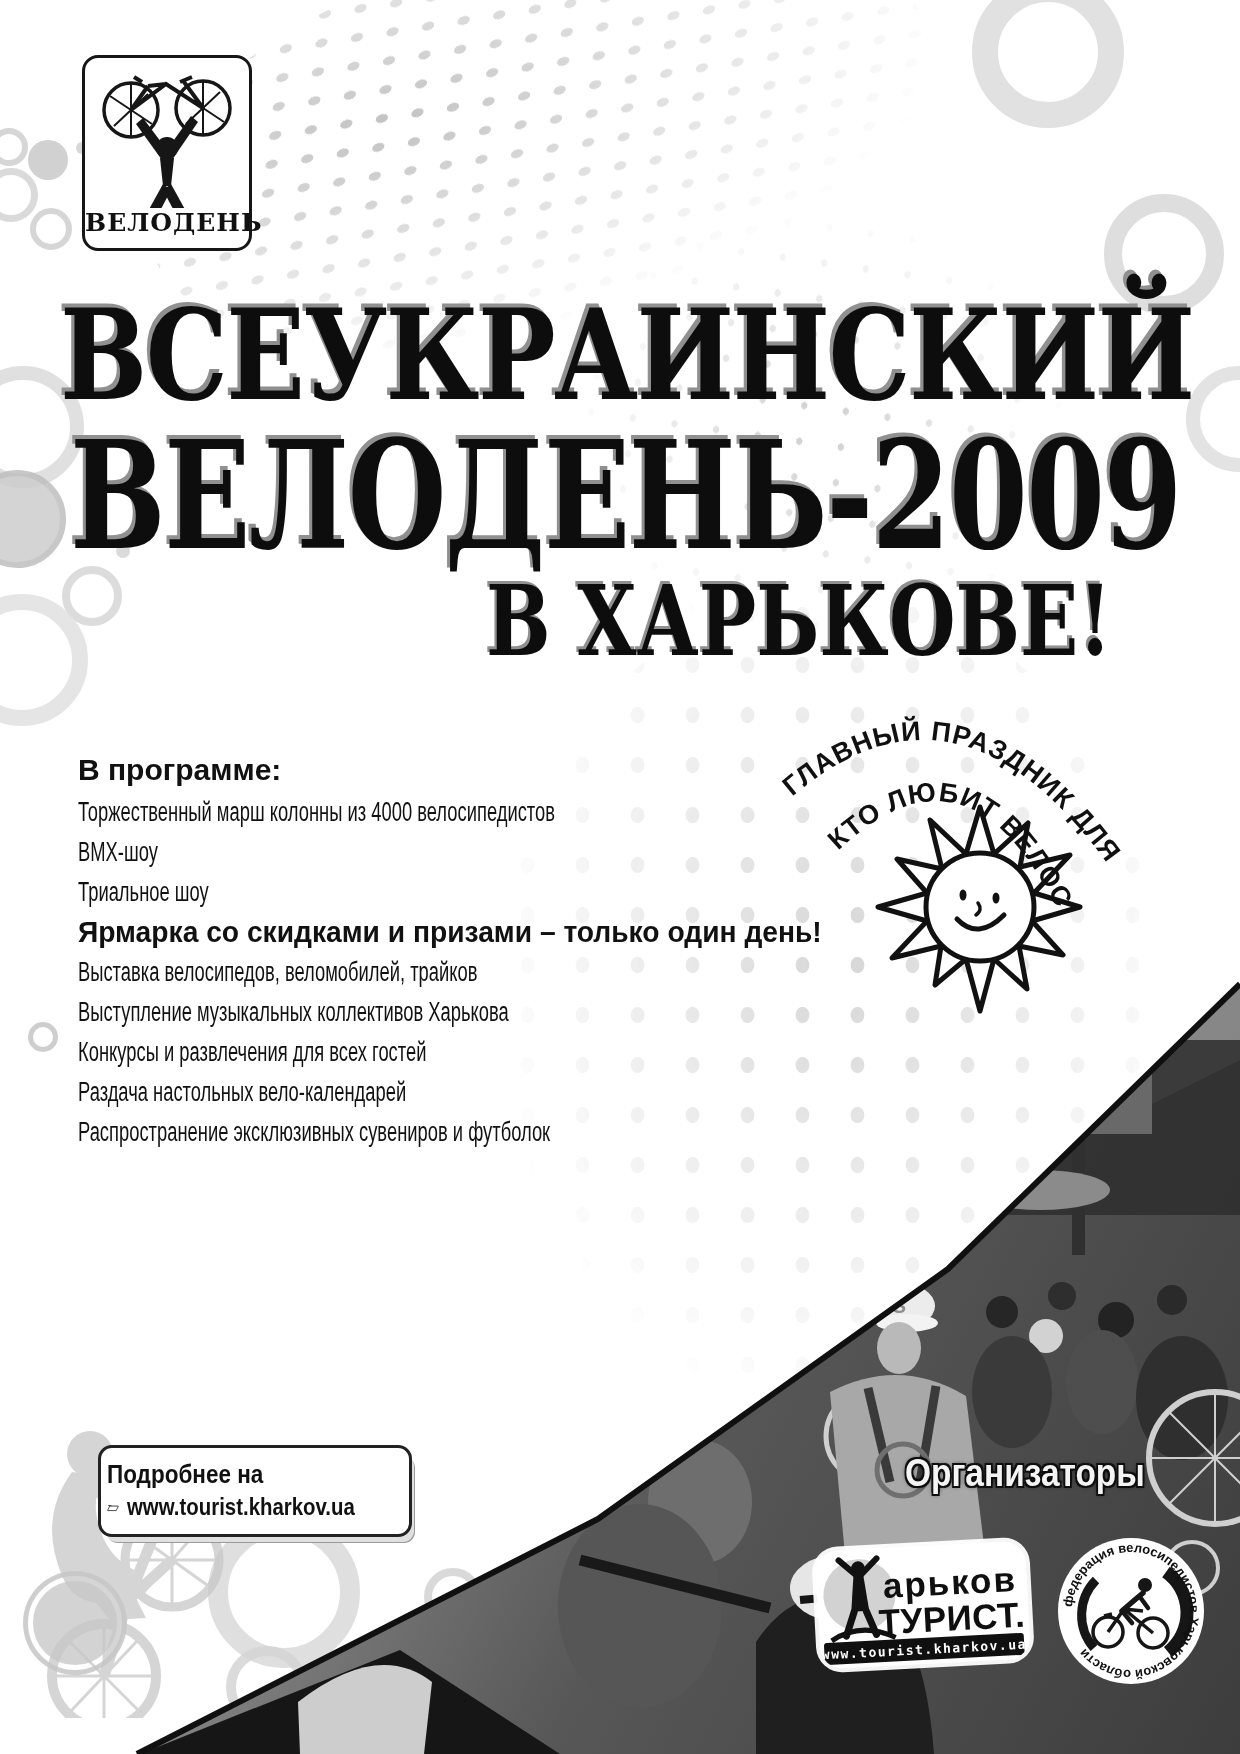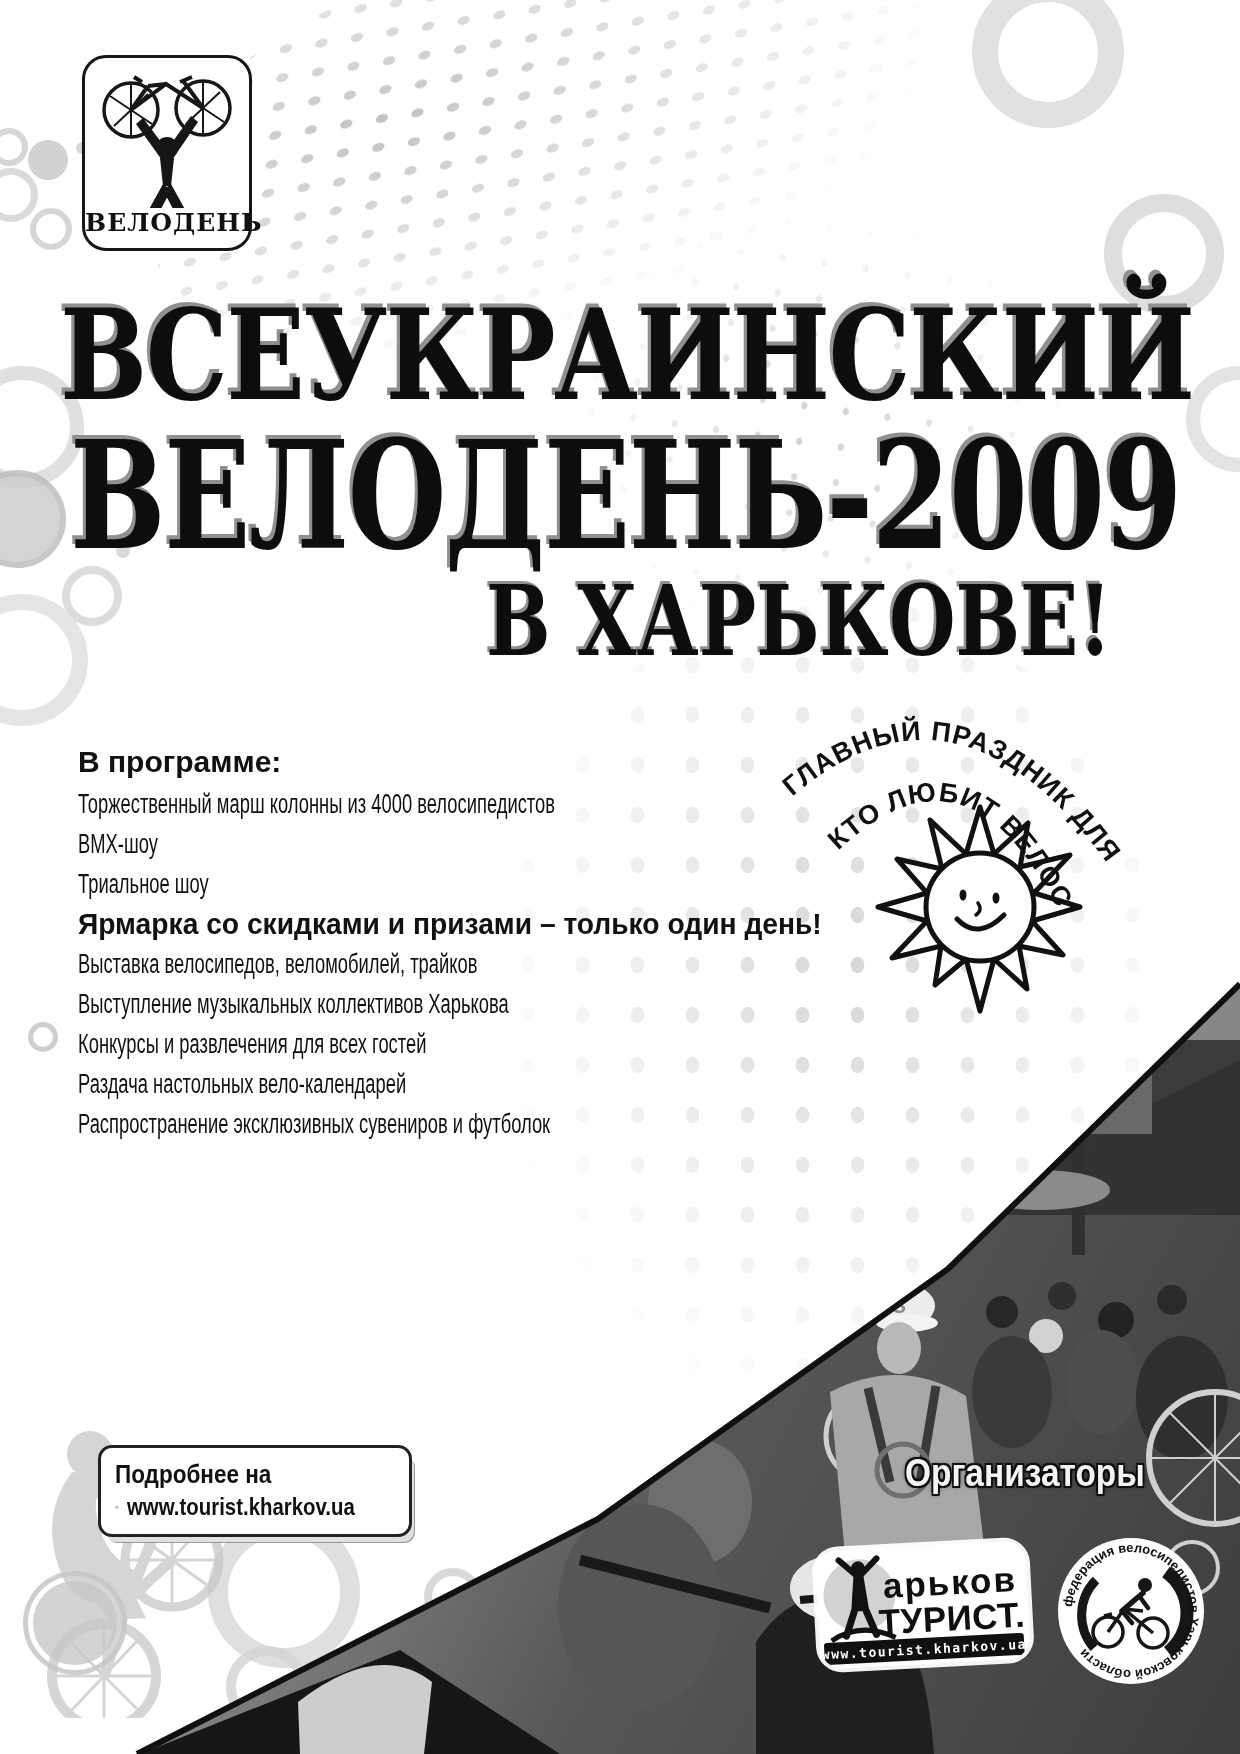--- a/index.html
+++ b/index.html
@@ -41,37 +41,37 @@
   .title{font-family:"DejaVu Serif","Liberation Serif",serif;font-weight:bold;
          color:#0d0d0d;white-space:nowrap;line-height:1;text-shadow:-4px -4px 0 #909090;}
   .t1{left:60px;top:292px;font-size:126px;transform:scaleX(.82);letter-spacing:-2px;}
   .t2{left:70px;top:420px;font-size:150px;transform:scaleX(.755);letter-spacing:-2px;}
   .t3{left:486px;top:572px;font-size:98px;transform:scaleX(.78);text-shadow:-3px -3px 0 #909090;}
   
   .date-line{font-weight:bold;font-size:43px;line-height:52px;white-space:nowrap;transform:scaleX(.85);}
   .date-gray{font-weight:bold;font-size:60px;line-height:66px;white-space:nowrap;transform:scaleX(.85);
              color:#9e9e9e;text-shadow:3px 3px 0 #6f6f6f;}
   
-  .prog-head{font-weight:bold;font-size:30px;line-height:44px;}
+  .prog-head{font-weight:bold;font-size:30px;line-height:44px;margin-top:8px;}
   .prog-item{font-size:27px;line-height:40px;white-space:nowrap;transform:scaleX(.68);transform-origin:0 0;}
   .prog-item.bold{font-weight:bold;font-size:30px;transform:scaleX(.94);}
   .cta-line{font-weight:bold;font-size:25px;line-height:40px;white-space:nowrap;transform:scaleX(.72);transform-origin:0 0;}
   
   .quote-box{
     left:172px;top:1287px;width:478px;box-sizing:border-box;
     border:3px solid #2b2b2b;border-radius:14px;background:#f7f7f7;
     padding:12px 16px 14px 16px;
     box-shadow:5px 9px 0 -3px #dedede,6px 10px 0 -3px #8f8f8f;
   }
   .quote-line{font-weight:bold;font-size:21px;line-height:26px;white-space:nowrap;transform:scaleX(.78);transform-origin:0 0;}
   
   .info-box{
     left:98px;top:1445px;width:314px;box-sizing:border-box;
     border:3px solid #222;border-radius:14px;background:#fff;
-    padding:10px 14px 12px 14px;
+    padding:10px 14px 12px 6px;
     box-shadow:5px 8px 0 -3px #e0e0e0,6px 9px 0 -3px #9a9a9a;
   }
   .info-label{font-weight:bold;font-size:25px;line-height:32px;transform:scaleX(.9);transform-origin:0 0;white-space:nowrap;}
   .info-row{display:flex;align-items:center;gap:8px;margin-top:2px;}
   .info-url{font-weight:bold;font-size:24px;white-space:nowrap;transform:scaleX(.85);transform-origin:0 50%;}
   
   .photo{
     position:absolute;inset:0;
     clip-path:polygon(140px 1754px,600px 1520px,950px 1270px,1240px 985px,1240px 1754px);
   }
@@ -81,21 +81,21 @@
     left:905px;top:1452px;font-weight:bold;font-size:38px;color:#f4f4f4;white-space:nowrap;
     transform:scaleX(.88);transform-origin:0 0;
     text-shadow:2px 2px 0 #0e0e0e,-2px -2px 0 #0e0e0e,2px -2px 0 #0e0e0e,-2px 2px 0 #0e0e0e,0 0 6px #000;
   }
   .tourist-logo{left:818px;top:1546px;width:210px;height:118px;transform:rotate(-3deg);}
   .tourist-wrap{border-radius:22px;background:#fff;box-shadow:0 0 0 4px rgba(255,255,255,.95);}
   .fed-logo{left:1056px;top:1536px;width:150px;height:150px;}
   
   .logo-box{
     left:82px;top:55px;width:170px;height:196px;box-sizing:border-box;
-    border:3px solid #161616;border-radius:24px;background:#fff;text-align:center;
+    border:3px solid #161616;border-radius:16px;background:#fff;text-align:center;
   }
   .logo-label{font-family:"DejaVu Serif","Liberation Serif",serif;font-weight:bold;
               font-size:25px;letter-spacing:1px;margin-top:-4px;}
 </style>
 </head>
 <body>
 
 <div class="poster">
 
   <div class="halftone ht-a"></div>

